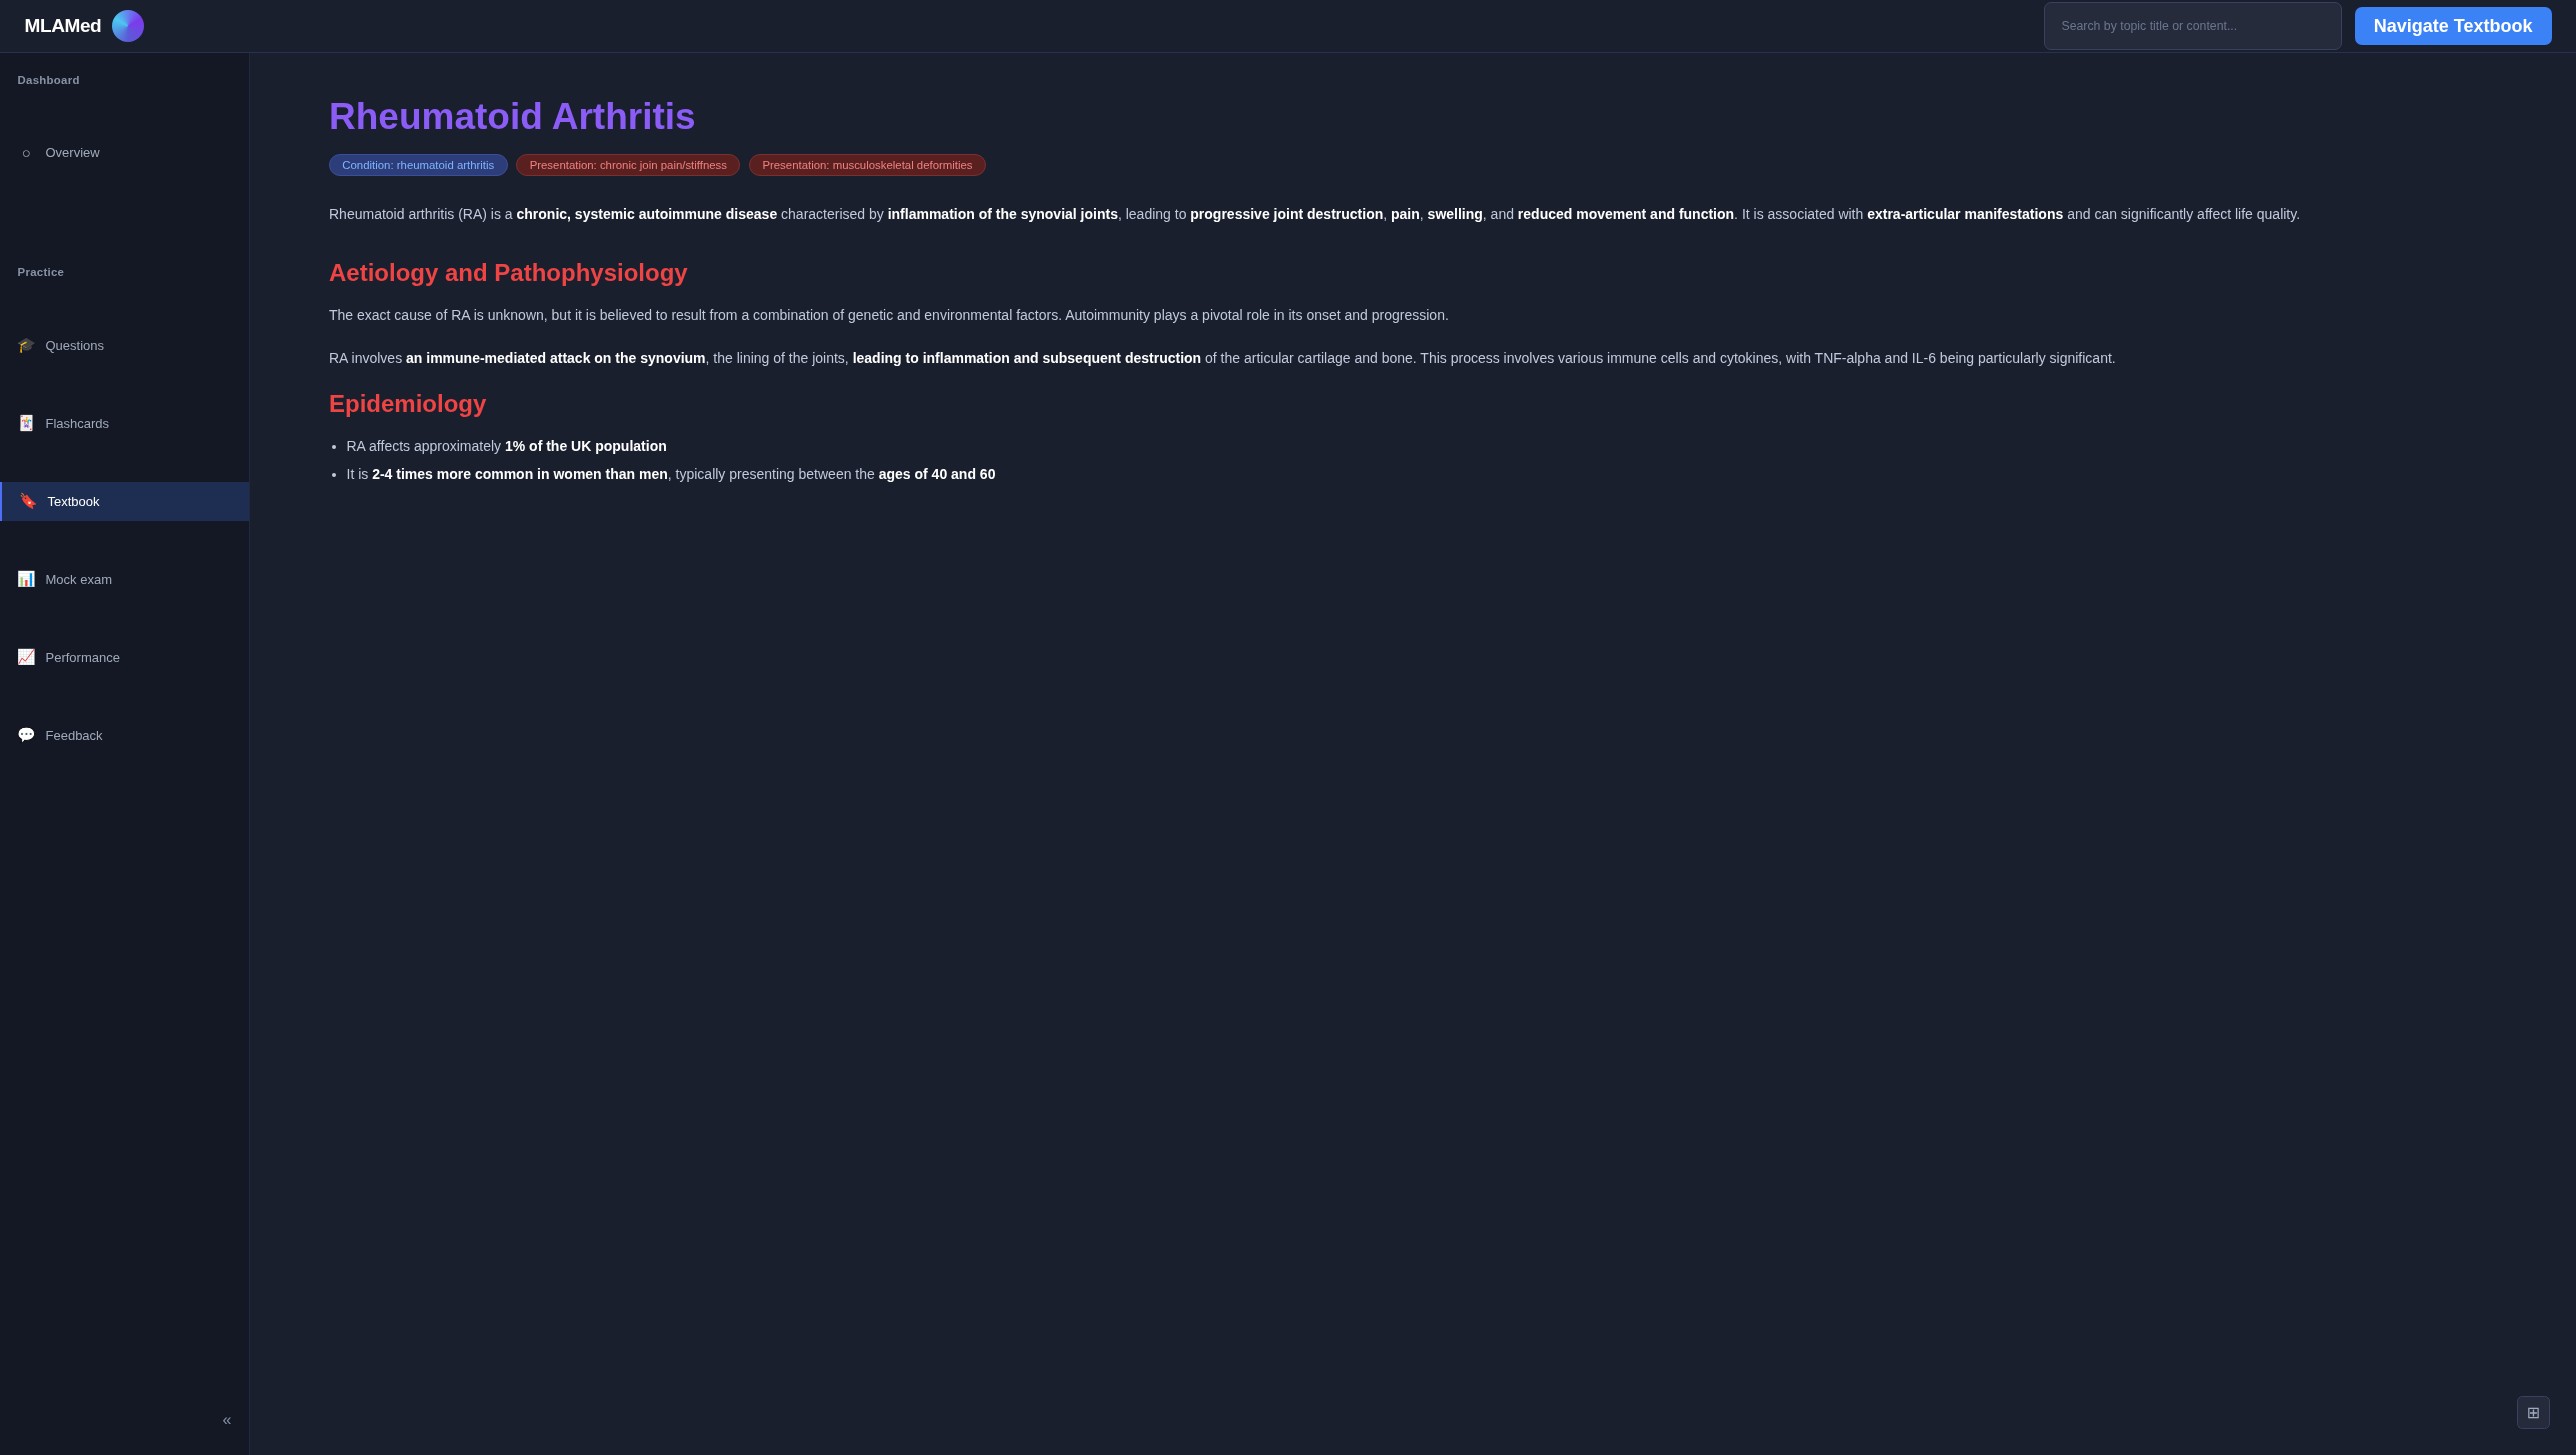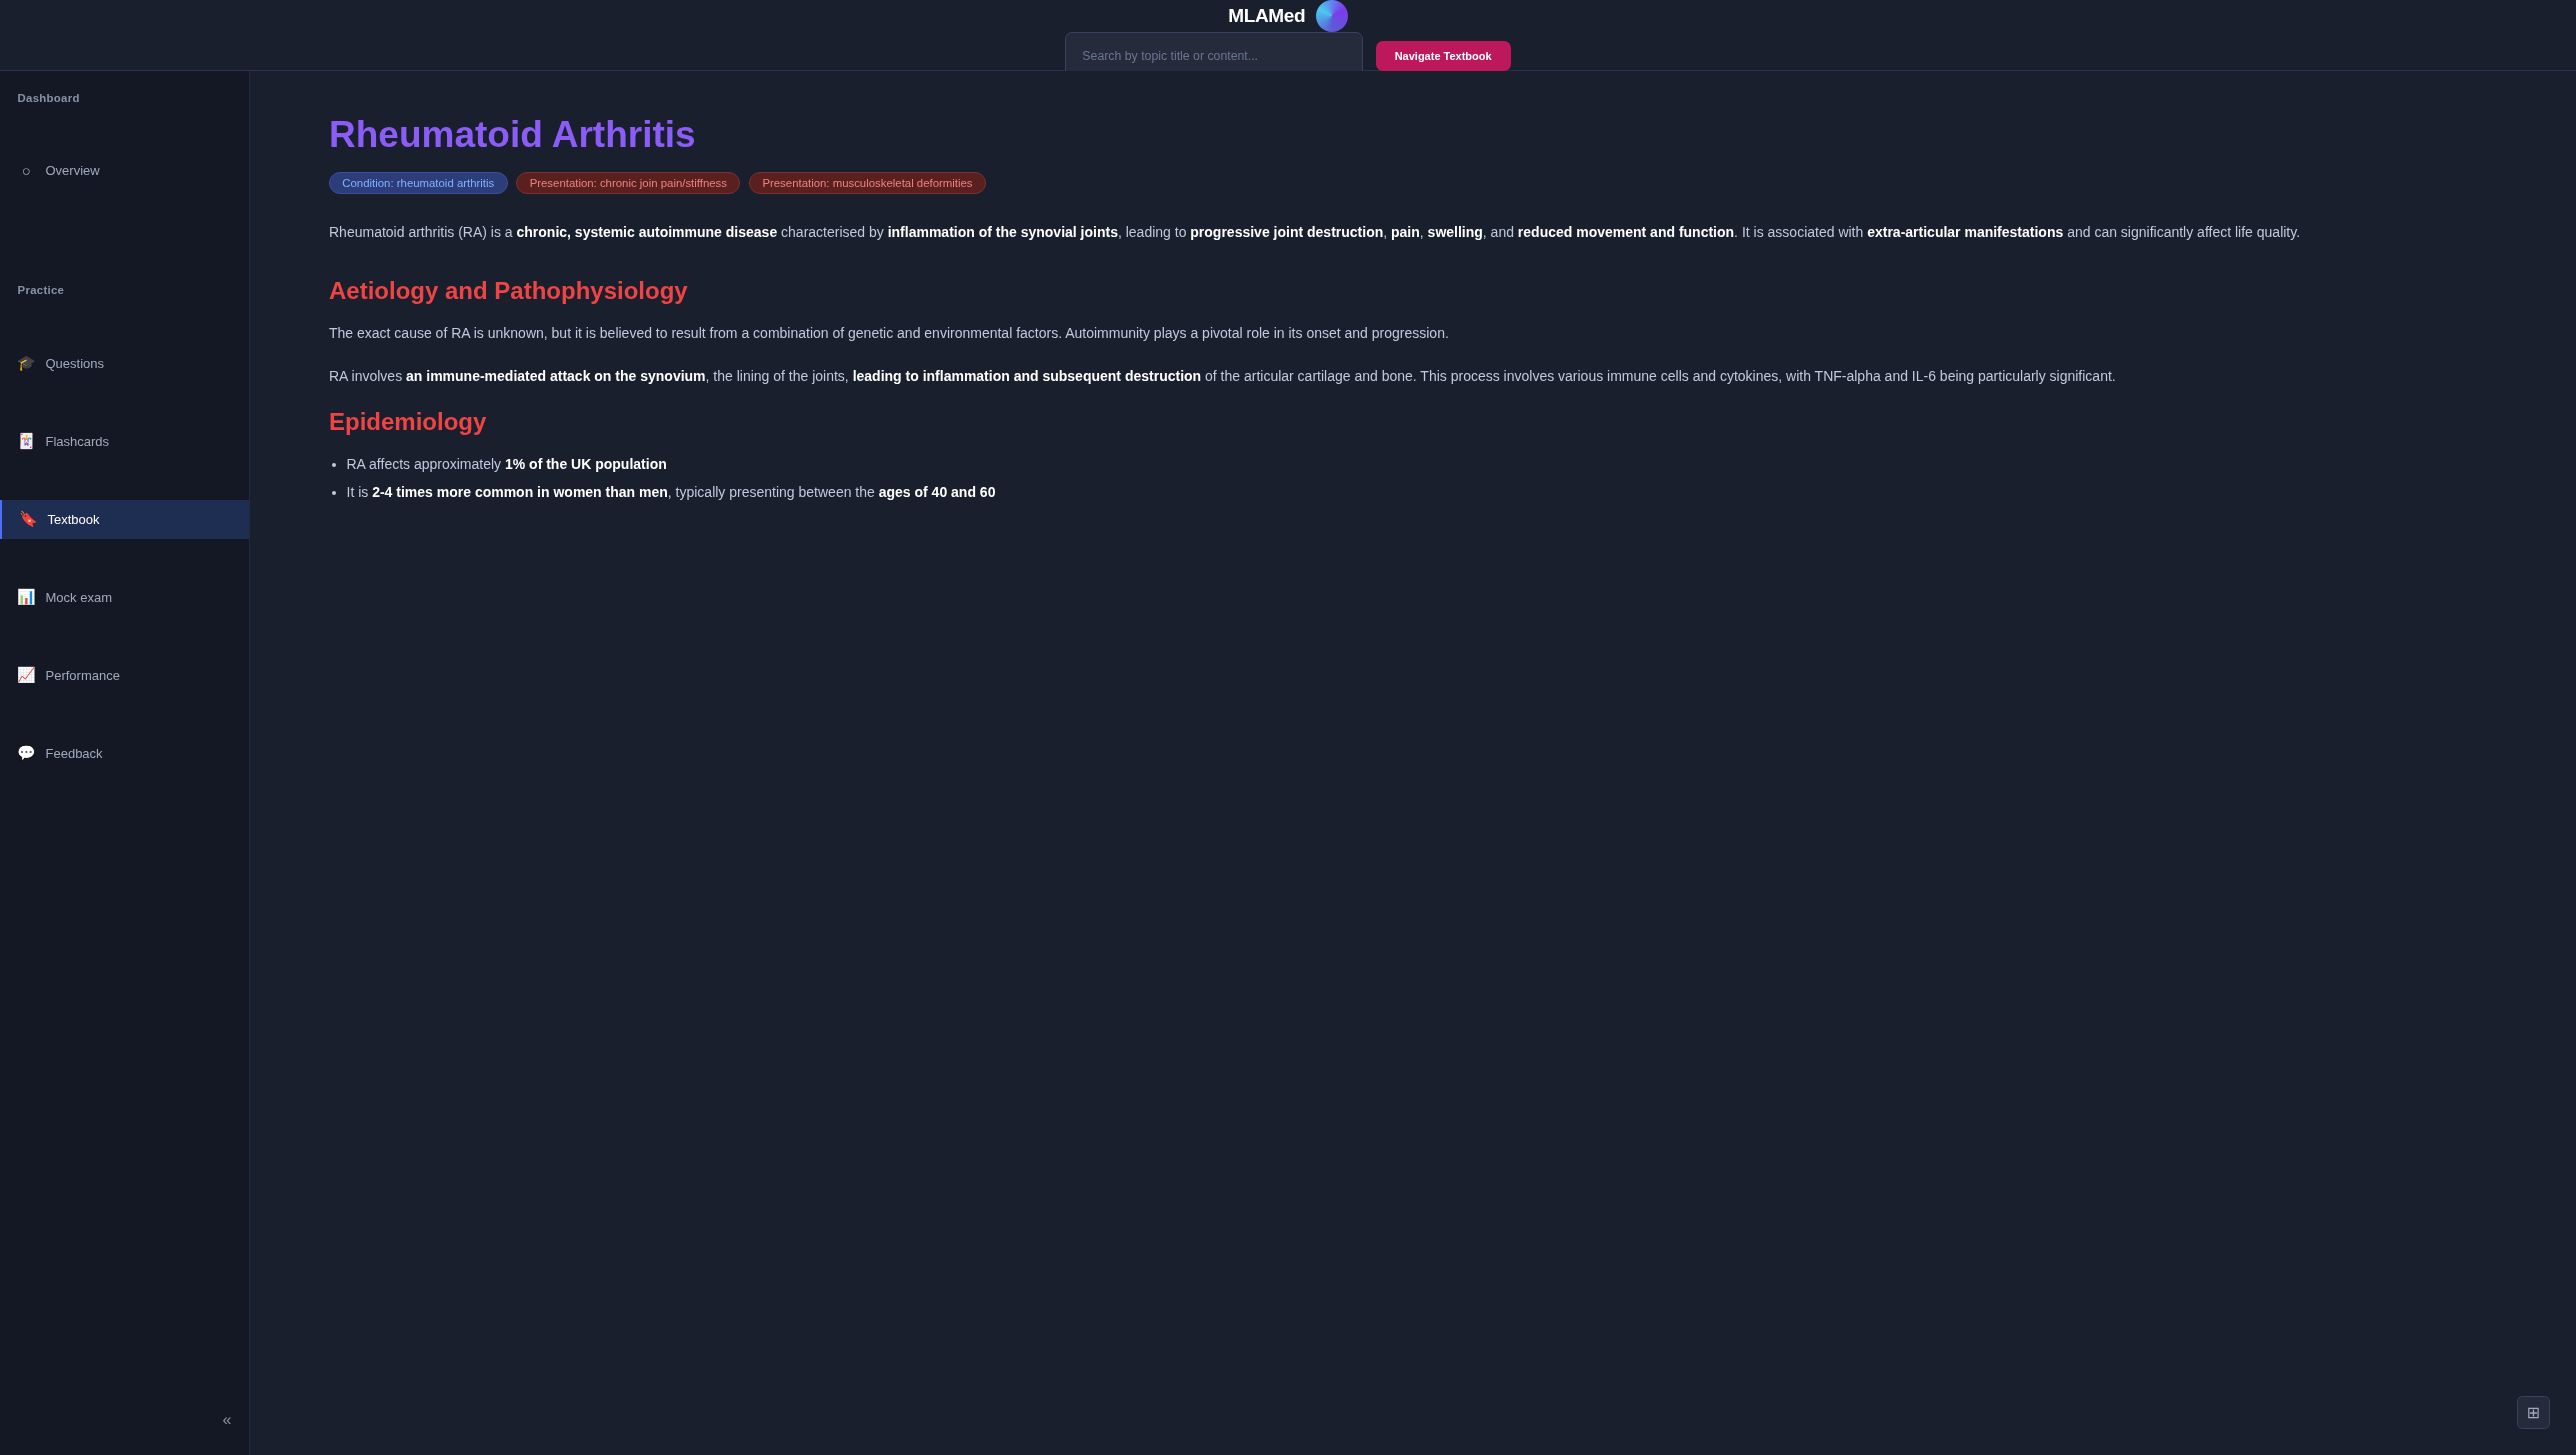--- a/index.html
+++ b/index.html
@@ -14,23 +14,22 @@
     }
 
     
     .topbar {
       background: #1a1f2e;
       border-bottom: 0.9px solid #2a3050;
       display: flex;
       align-items: center;
       justify-content: space-between;
       padding: 0 24.5px;
-      height: 71px;
+      height: 53px;
       flex-shrink: 0;
-      flex-direction: column;
     }
     .logo-area {
       display: flex;
       align-items: center;
       gap: 10.5px;
     }
     .logo-text {
       font-size: 19px;
       font-weight: 700;
       color: #ffffff;
@@ -52,26 +51,26 @@
       border: 0.9px solid #3a4060;
       border-radius: 7px;
       padding: 16px 16px;
       color: #a0aac0;
       font-size: 12.3px;
       width: 298px;
       outline: none;
     }
     .search-bar::placeholder { color: #6a7590; }
     .navigate-btn {
-      background: #be185d;
+      background: #3b82f6;
       color: #ffffff;
       border: none;
       border-radius: 7px;
       padding: 8.8px 19px;
-      font-size: 11px;
+      font-size: 18px;
       font-weight: 600;
       cursor: pointer;
       white-space: nowrap;
     }
 
     
     .layout {
       display: flex;
       flex: 1;
       overflow: hidden;

